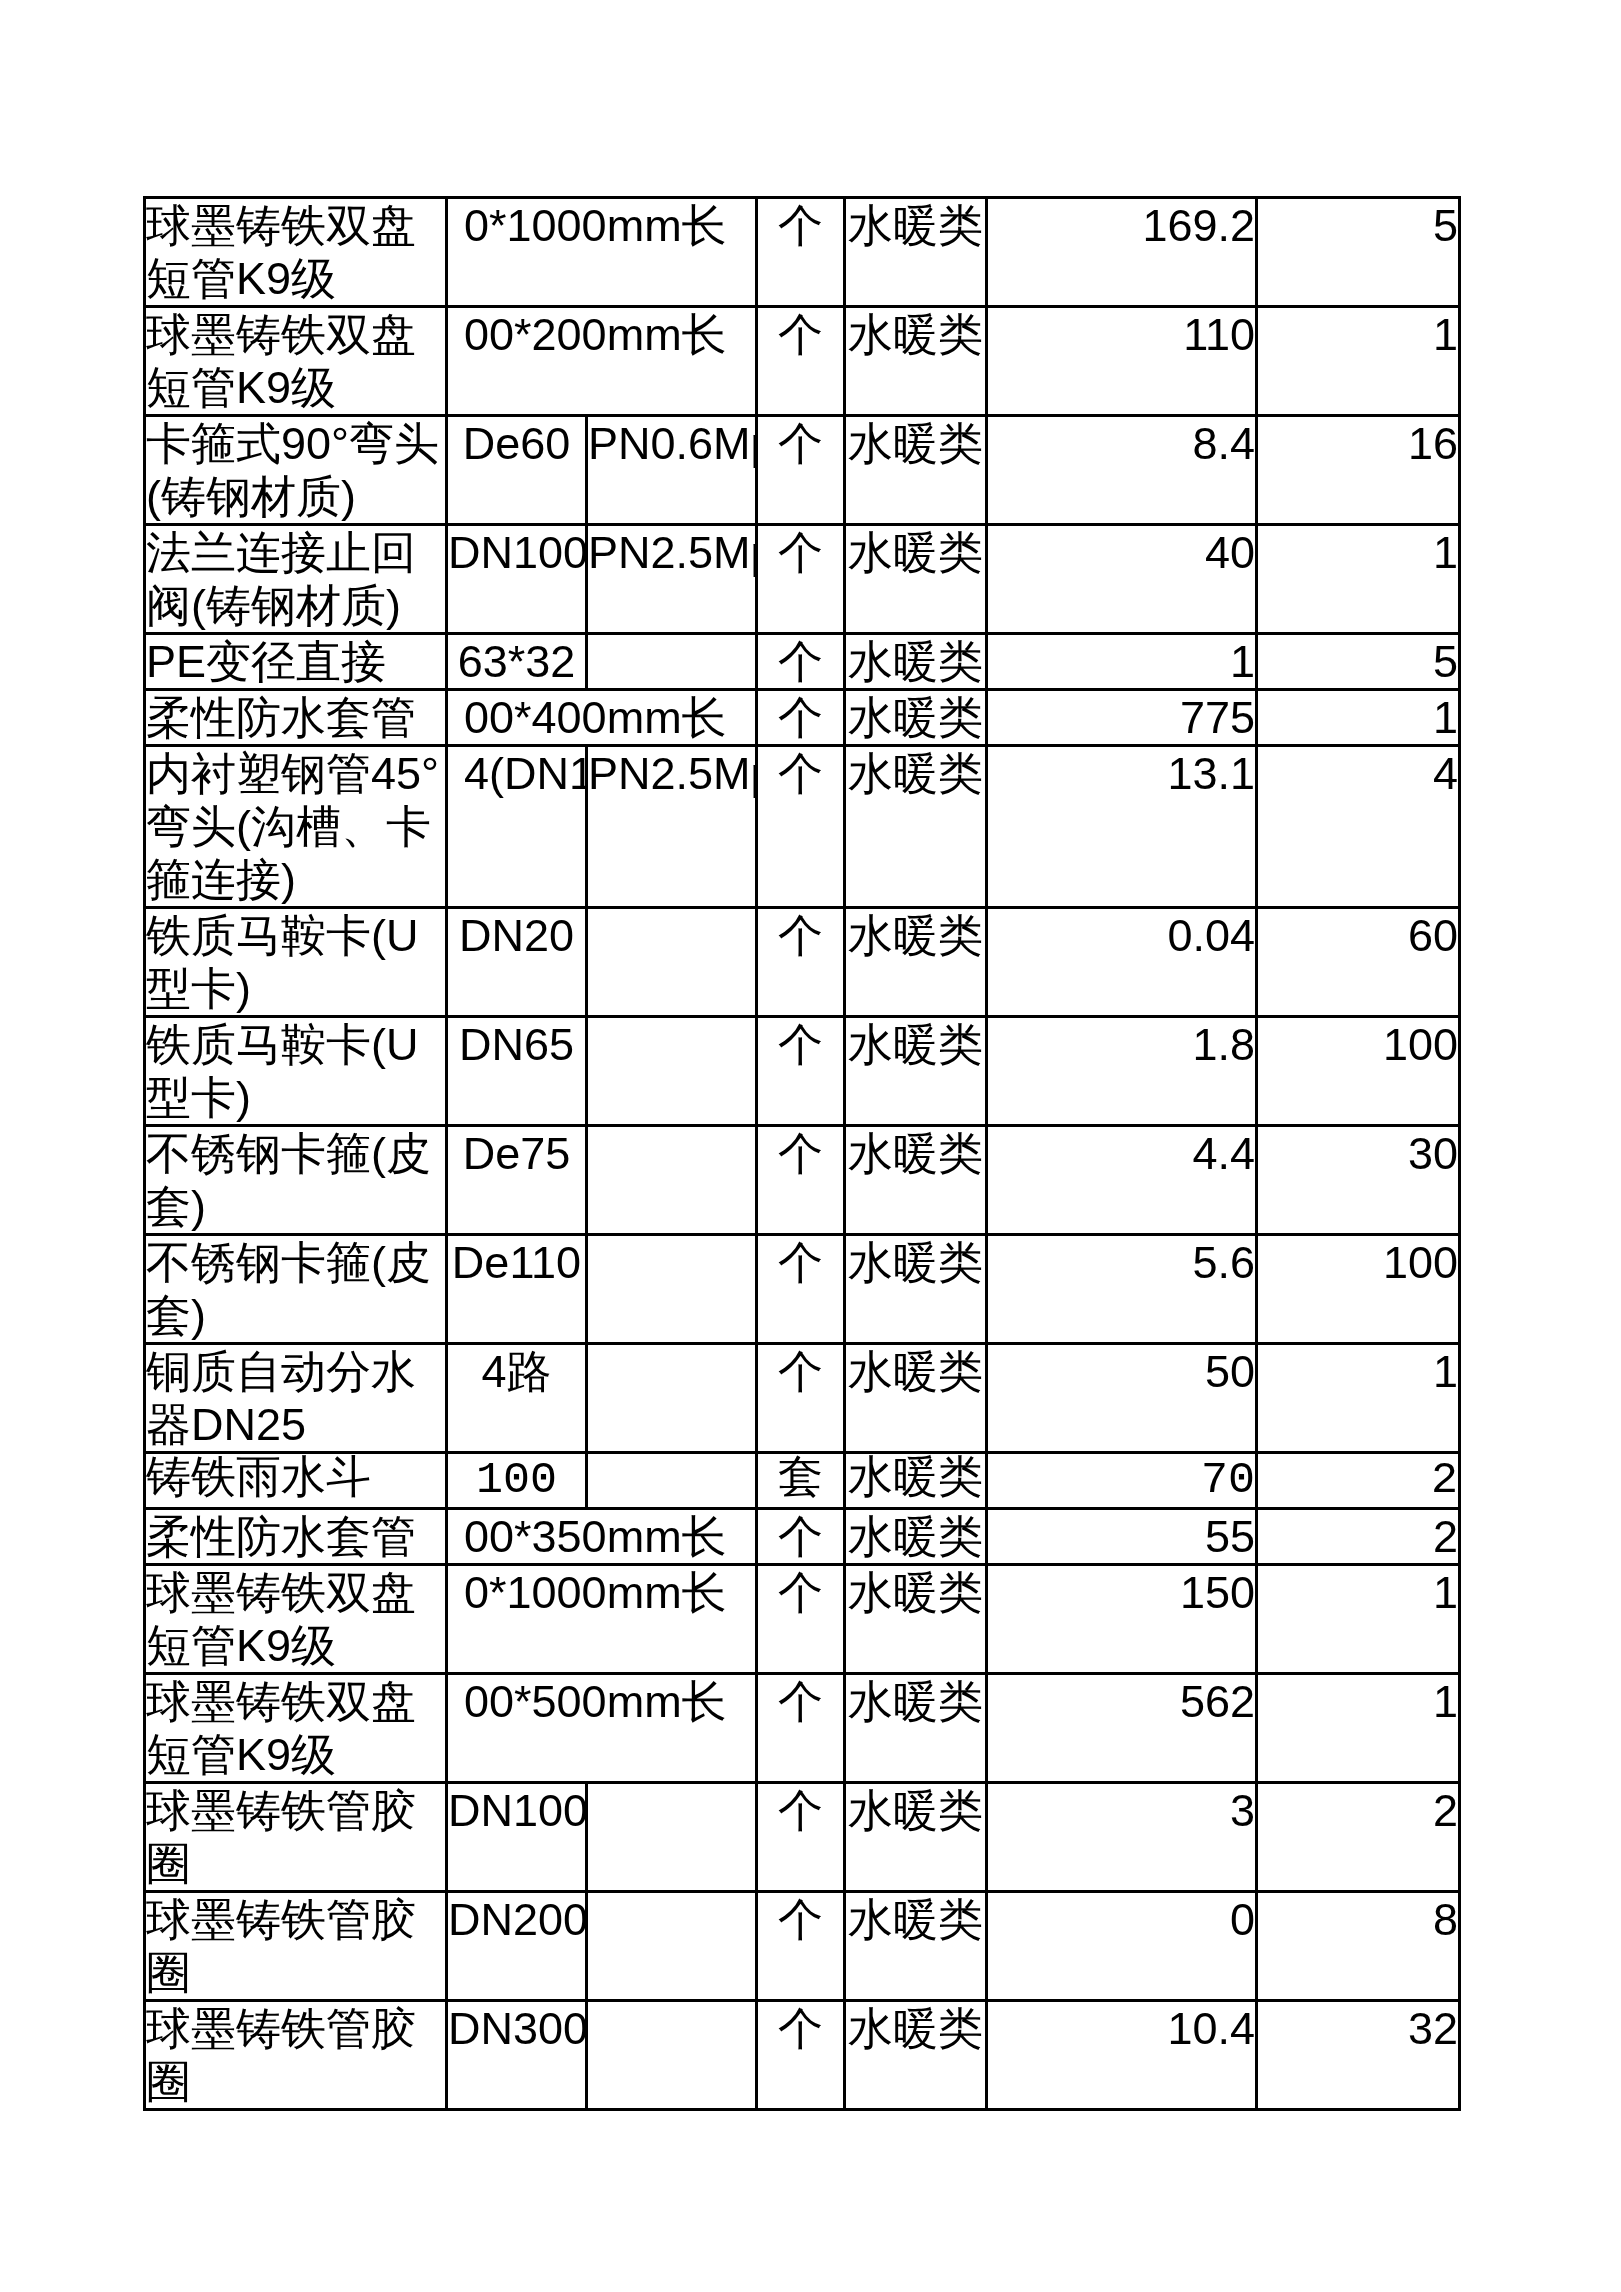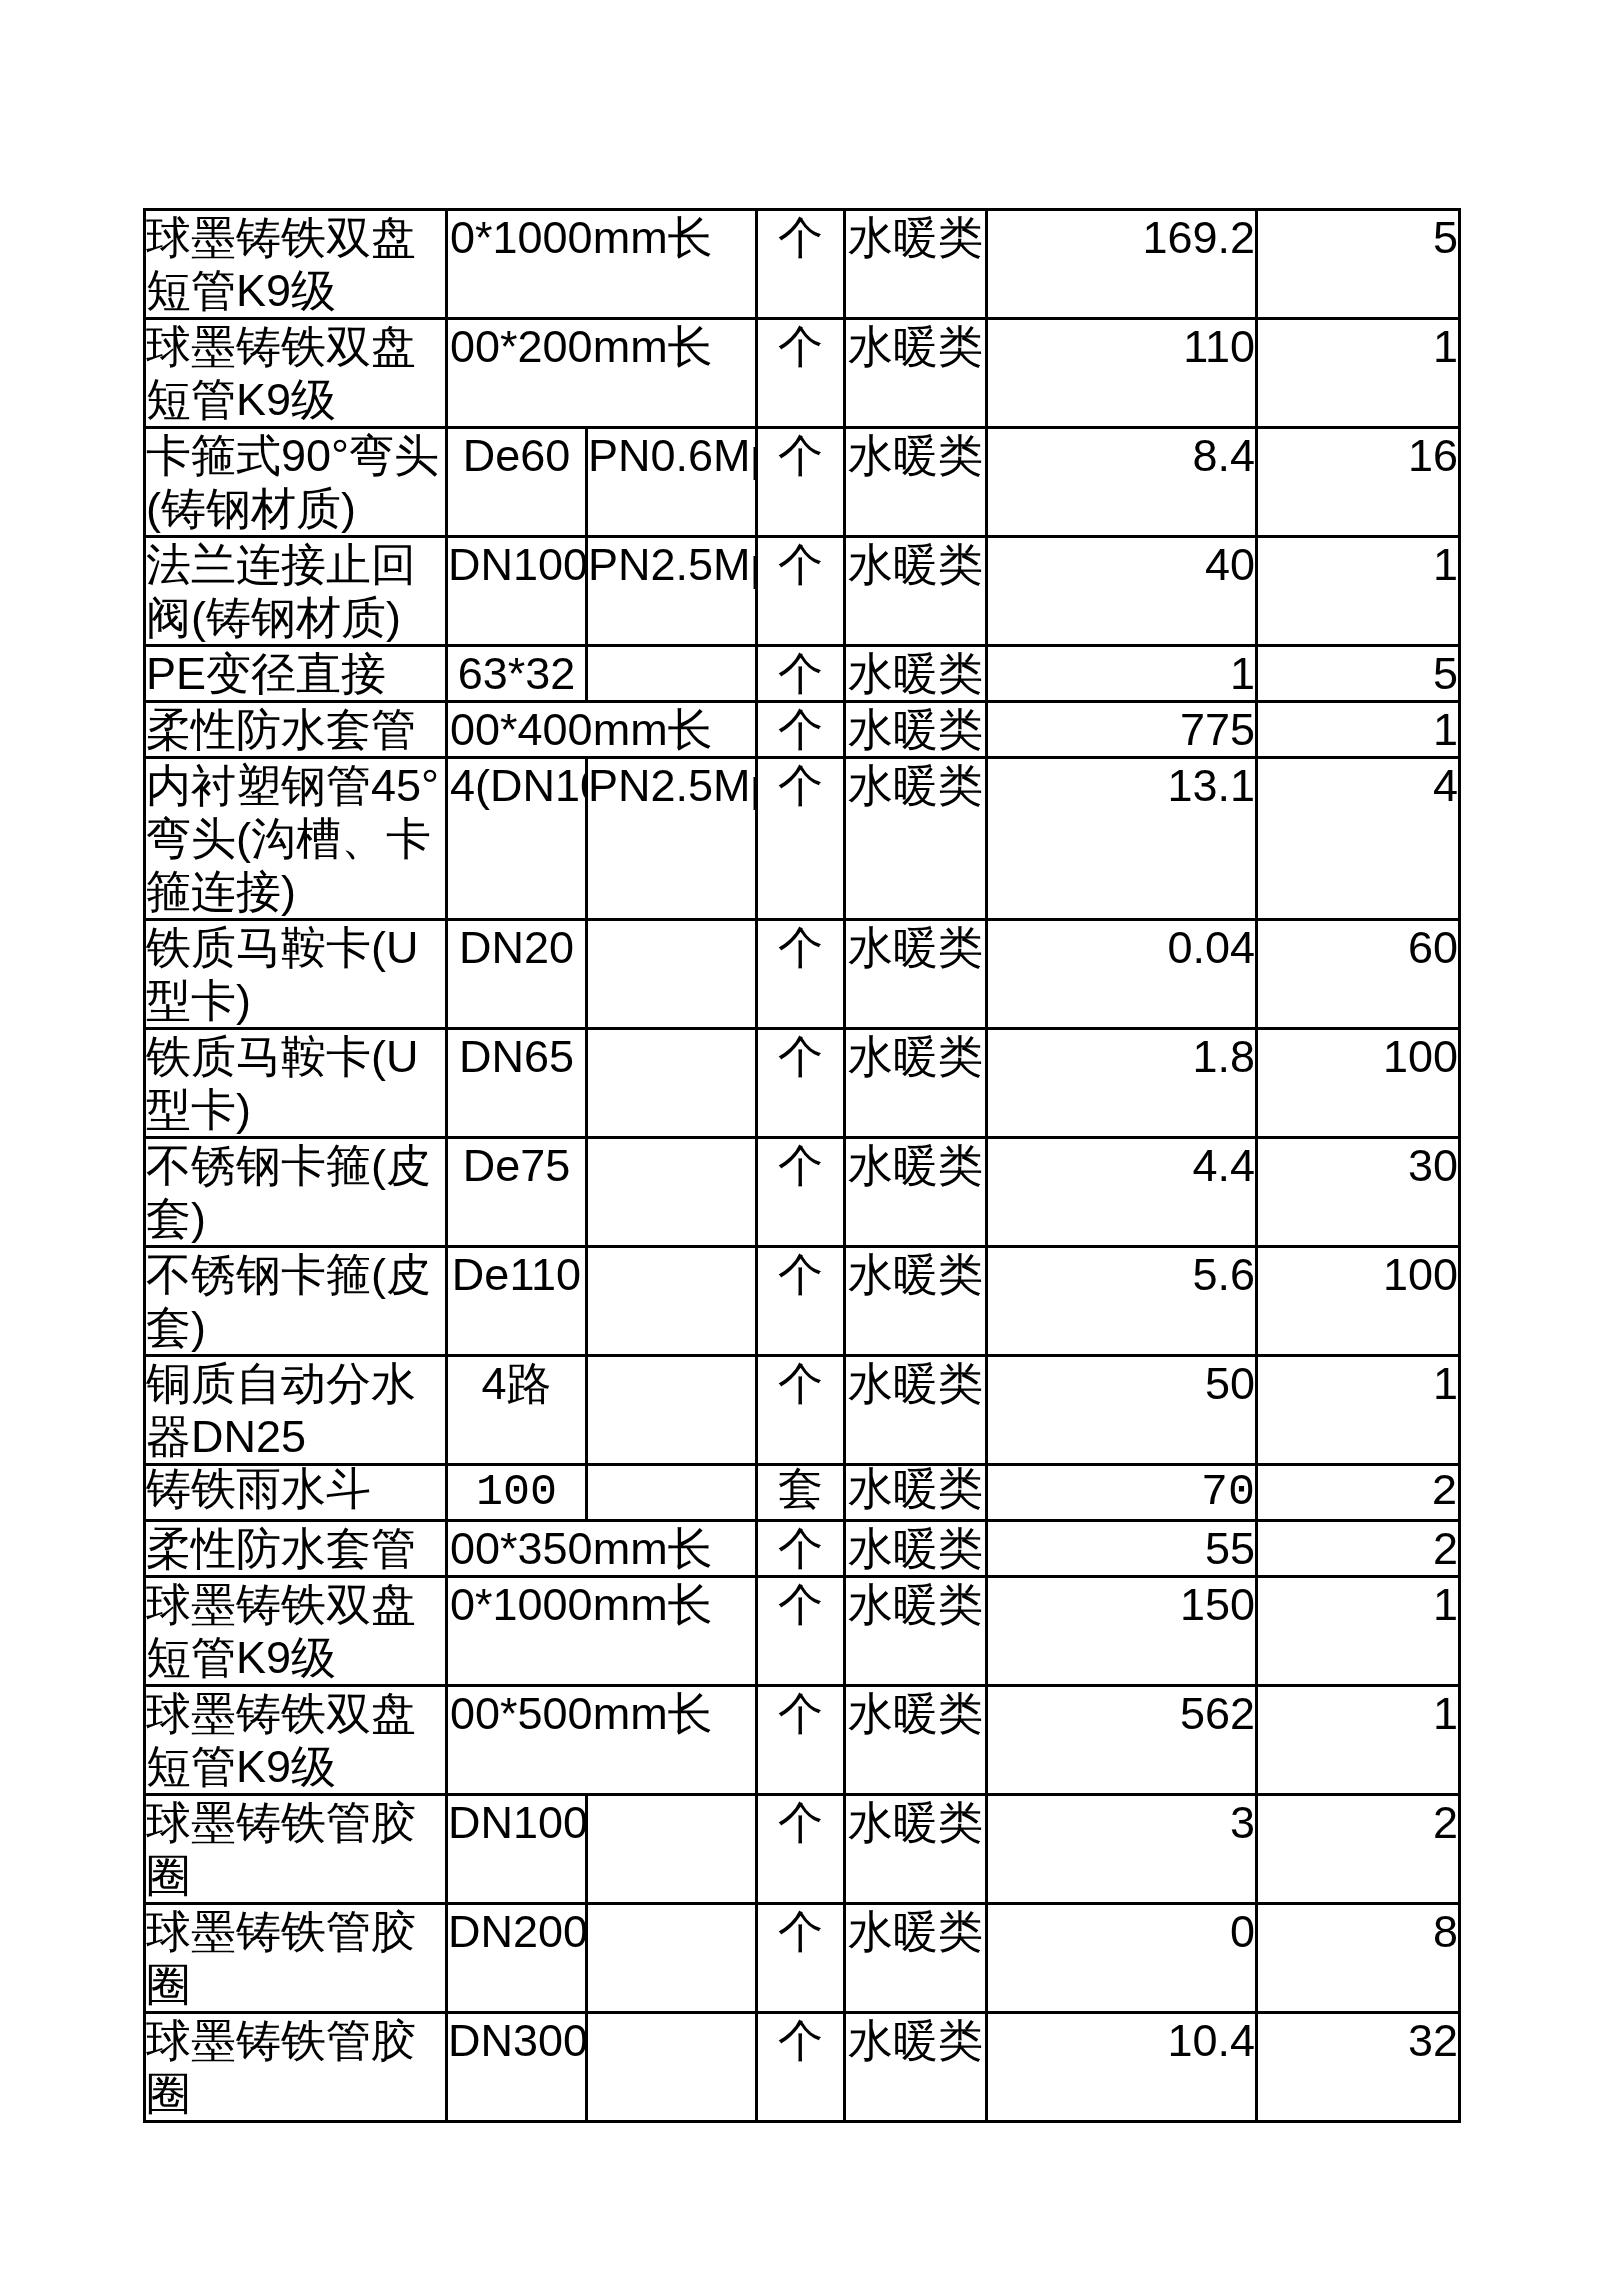--- a/index.html
+++ b/index.html
@@ -10,21 +10,21 @@
   body {
     position: relative;
     width: 1621px;
     height: 2293px;
     font-family: "Liberation Sans", "DejaVu Sans", sans-serif;
     color: #000000;
   }
   .sheet {
     position: absolute;
     left: 143px;
-    top: 208px;
+    top: 196px;
   }
   table.materials {
     border-collapse: collapse;
     table-layout: fixed;
     width: 1314px;
     background: #ffffff;
   }
   table.materials td {
     border: 3.9px solid #000000;
     padding: 0;
@@ -39,21 +39,21 @@
     padding: 1px 3.9px 1px 11.8px;
     word-break: break-all;
   }
   td.c-spec {
     text-align: center;
     white-space: nowrap;
     padding: 1px 0;
   }
   td.c-spec.left {
     text-align: left;
-    padding-left: 2px;
+    padding-left: 16px;
   }
   td.c-press {
     text-align: left;
     white-space: nowrap;
     padding: 1px 0;
   }
   td.c-unit {
     text-align: center;
     vertical-align: middle;
     padding: 0;

